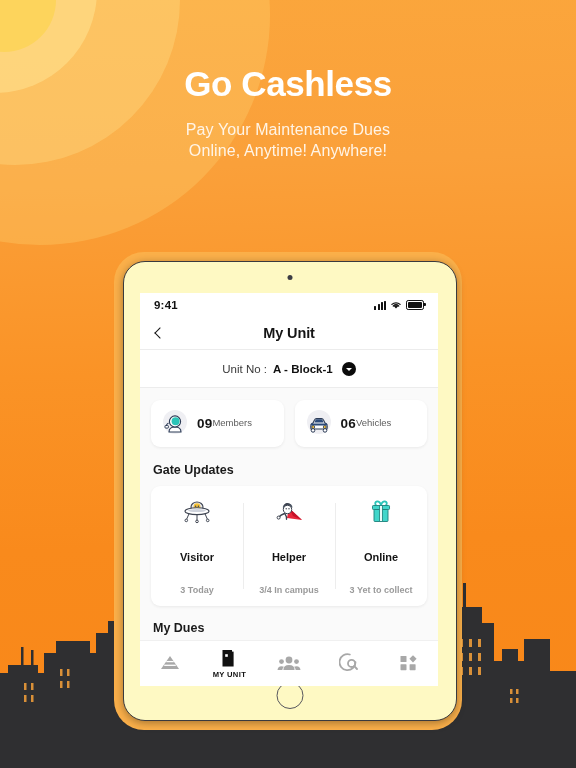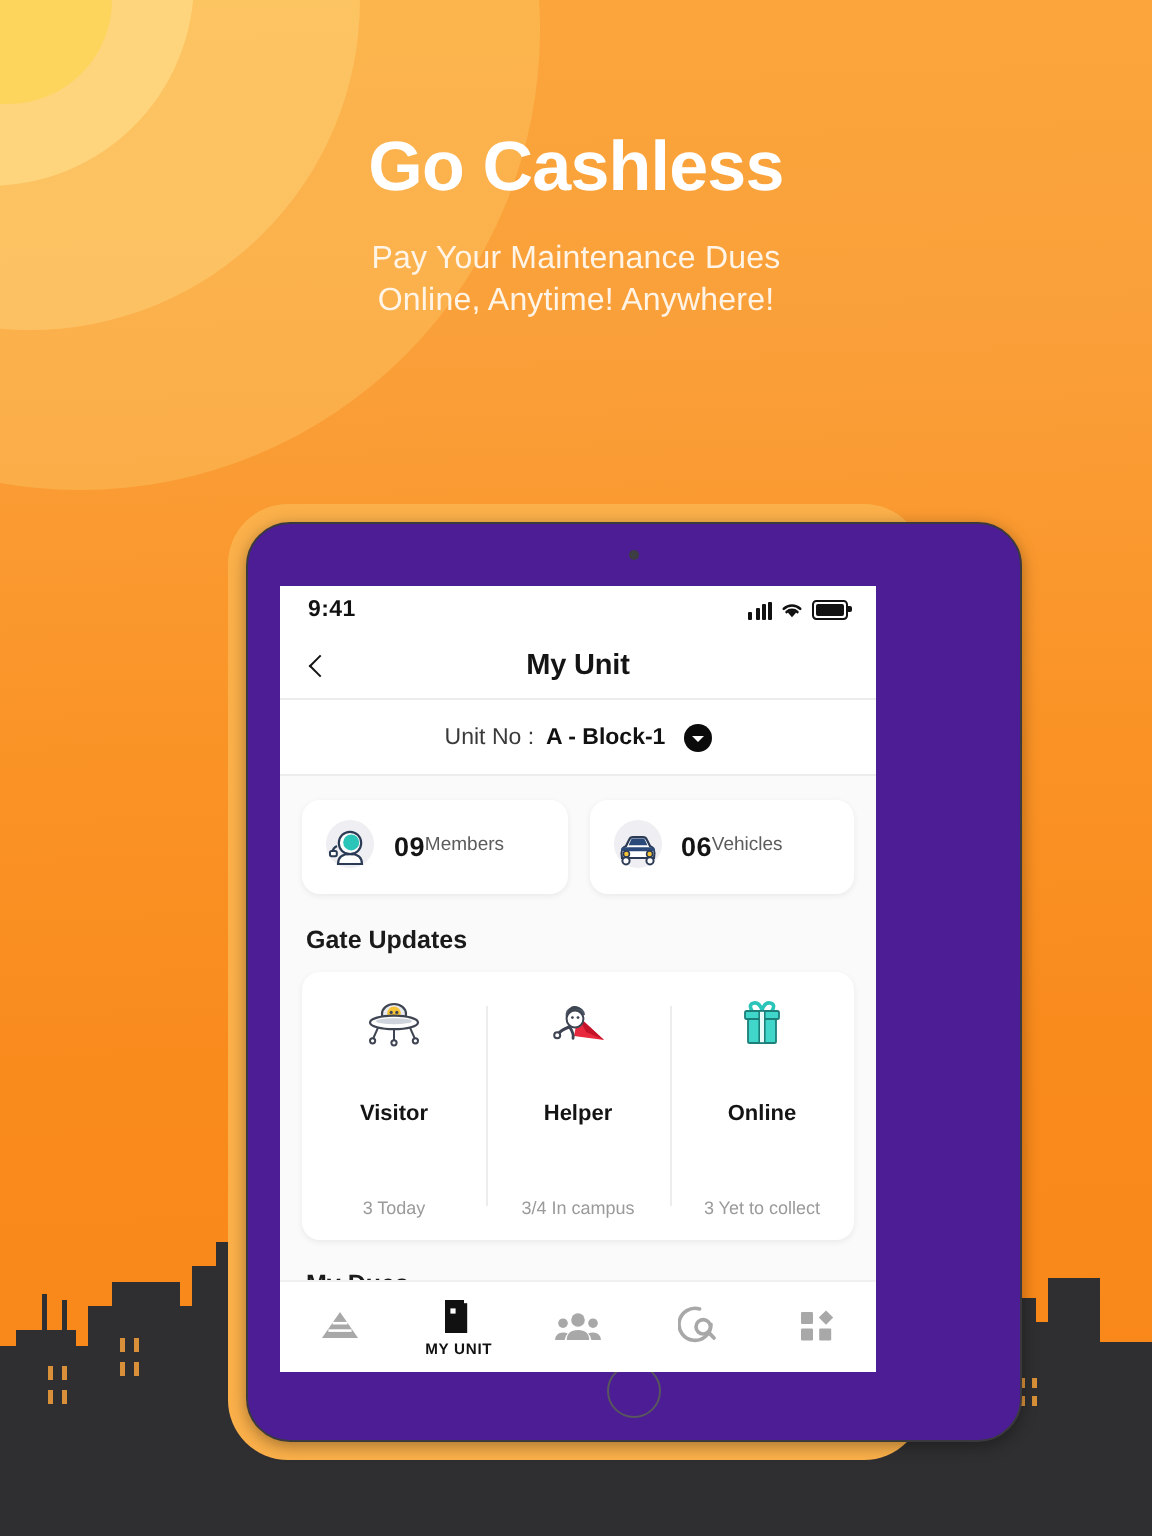--- a/index.html
+++ b/index.html
@@ -36,22 +36,22 @@
 
   
   .city{position:absolute;left:0;right:0;bottom:0;height:215px;z-index:2;}
 
   
   .tablet-halo{
     position:absolute;left:114px;top:252px;width:348px;height:478px;
     background:#FBB04A;border-radius:30px;z-index:3;
   }
   .tablet-body{
-    position:absolute;left:123px;top:261px;width:388px;height:460px;
-    background:#4c1d95;border-radius:22px;z-index:4;
+    position:absolute;left:123px;top:261px;width:334px;height:460px;
+    background:#fef9c3;border-radius:22px;z-index:4;
     box-shadow:0 2px 8px rgba(0,0,0,0.35);
     border:1px solid #3a3a3e;
     box-sizing:border-box;
   }
   .camera{
     position:absolute;left:50%;top:13px;transform:translateX(-50%);
     width:5px;height:5px;border-radius:50%;background:#3d3d44;
   }
   .home-btn{
     position:absolute;left:50%;bottom:11px;transform:translateX(-50%);
@@ -142,21 +142,21 @@
   }
   .gate-item{
     flex:1;display:flex;flex-direction:column;align-items:center;gap:20px;
     position:relative;
   }
   .gate-item + .gate-item::before{
     content:"";position:absolute;left:0;top:6px;bottom:6px;width:1px;background:#EDEDED;
   }
   .gate-ico{width:36px;height:30px;display:block;}
   .gate-name{font-size:11px;font-weight:bold;color:#141414;margin-top:4px;}
-  .gate-sub{font-size:9px;color:#9A9A9A;margin-top:16px;}
+  .gate-sub{font-size:9px;color:#9A9A9A;margin-top:2px;font-weight:bold;}
 
   .dues-title{
     font-size:12.5px;font-weight:bold;color:#1A1A1A;margin:15px 0 0 2px;
   }
 
   
   .tabbar{
     position:absolute;left:0;right:0;bottom:0;height:45px;background:#fff;
     display:flex;align-items:center;border-top:1px solid #F0F0F0;
   }

